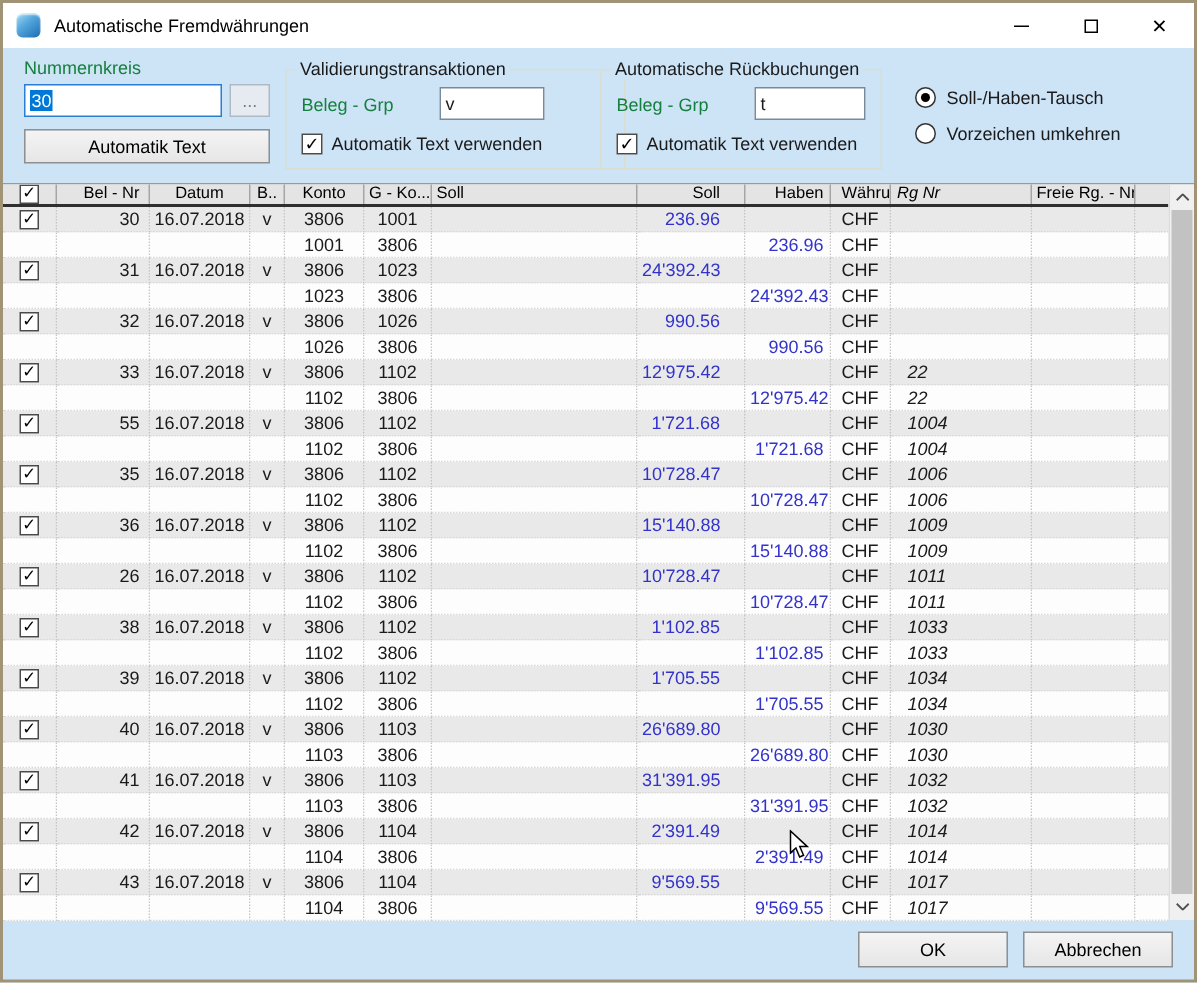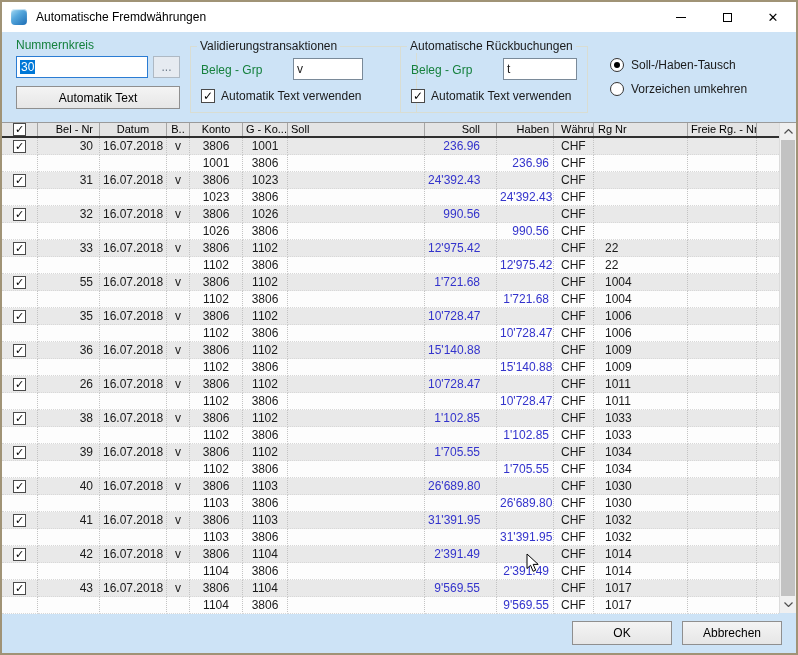--- a/index.html
+++ b/index.html
@@ -94,21 +94,21 @@
   .c-cb .cb { width: 13px; height: 13px; font-size: 11px; }
   .c-bel  { width: 62px; text-align: right; padding-right: 6px; }
   .c-datum{ width: 67px; text-align: center; }
   .c-b    { width: 23px; text-align: center; }
   .c-konto{ width: 53px; text-align: center; }
   .c-g    { width: 45px; text-align: center; }
   .c-text { width: 137px; }
   .c-soll { width: 72px; text-align: right; padding-right: 16px; }
   .c-haben{ width: 57px; text-align: right; padding-right: 4px; }
   .c-w    { width: 40px; padding-left: 7px; }
-  .c-rg   { width: 94px; padding-left: 11px; }
+  .c-rg   { width: 94px; padding-left: 11px; font-style: italic; }
   .t-head .c-rg { padding-left: 4px; }
   .c-freie{ width: 69px; text-align: center; }
   .c-fill { flex: 1; border-right: none !important; }
   .amount { color: var(--amount, #3333cc); }
   
   .vscroll {
     position: absolute; right: 0; top: 0; bottom: 0; width: 17px;
     background: #f0f0f0; border-left: 1px solid #dcdcdc;
   }
   .scroll-arrow {

